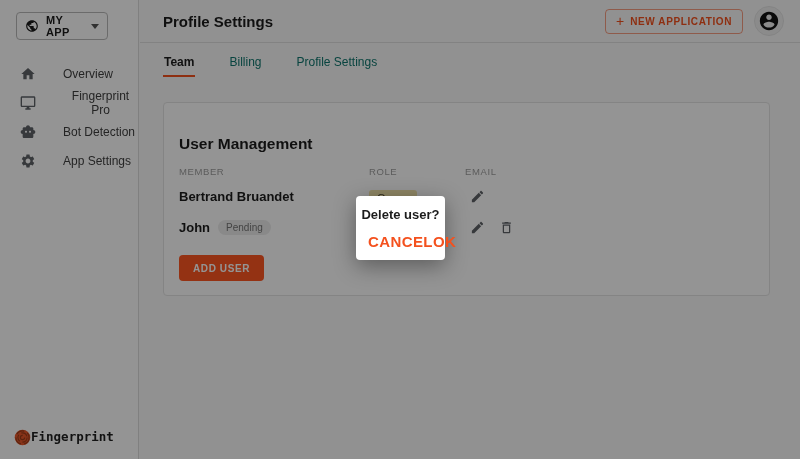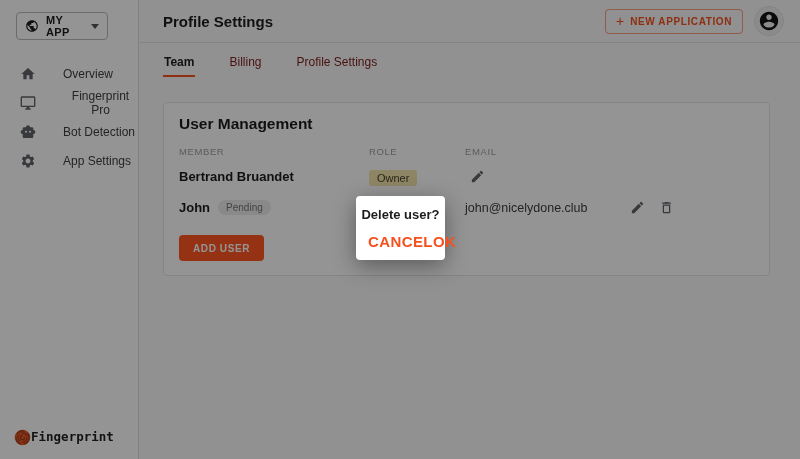--- a/index.html
+++ b/index.html
@@ -60,30 +60,30 @@
   }
   .new-app-btn .plus{font-size:14px;line-height:1;color:var(--accent);font-weight:400;}
   .new-app-btn .nalabel{font-size:10px;font-weight:bold;letter-spacing:.6px;color:var(--accent);}
   .avatar-btn{
     width:30px;height:30px;border-radius:50%;background:#f0f0f0;border:1px solid #e3e3e3;
     display:flex;align-items:center;justify-content:center;cursor:pointer;color:#141414;
   }
   .tabs{display:flex;gap:33px;padding:8px 16px 0 23px;}
   .tab{
     background:none;border:none;cursor:pointer;padding:4px 1px 6px;
-    font-family:"Liberation Sans",sans-serif;font-size:12px;color:#7f1d1d;
+    font-family:"Liberation Sans",sans-serif;font-size:12px;color:#0f766e;
     border-bottom:2px solid transparent;
   }
   .tab.active{color:#1c1c1c;font-weight:bold;border-bottom-color:var(--accent);}
   .content{padding:25px 30px 0 23px;}
   .card{
     background:#fff;border:1px solid #e3e3e3;border-radius:4px;
     padding:12px 15px 14px;width:607px;
   }
-  .card-title{font-size:15.5px;font-weight:bold;color:#1c1c1c;margin-bottom:10px;}
+  .card-title{font-size:15.5px;font-weight:bold;color:#1c1c1c;margin-bottom:10px;margin-top:20px;}
   .grid{display:grid;grid-template-columns:190px 96px 160px 1fr;align-items:center;}
   .thead{height:16px;margin-bottom:2px;}
   .th{font-size:9.5px;font-weight:500;letter-spacing:.6px;color:#9e9e9e;}
   .trow{height:31px;}
   .member{font-size:13px;font-weight:bold;color:#1c1c1c;display:flex;align-items:center;gap:8px;}
   .badge{
     display:inline-block;font-size:11px;padding:2px 8px;border-radius:3px;
     background:var(--ownerBadgeBg);color:var(--ownerBadgeText);
   }
   .badge-hidden{width:44px;height:17px;border-radius:3px;background:var(--hiddenRoleBadgeBg);}
@@ -230,21 +230,20 @@
           </button>
         </span>
       </div>
 
       <div class="grid trow">
         <span class="member">
           <span>John</span>
           <span class="pill">Pending</span>
         </span>
         <span><span class="badge-hidden"></span></span>
-        <span class="email">john@nicelydone.club</span>
         <span class="row-actions">
           <button class="icon-btn">
             <span class="icon">
               <svg width="15" height="15" viewBox="0 0 24 24" fill="currentColor">
                   <path d="M3 17.25V21h3.75L17.81 9.94l-3.75-3.75L3 17.25zM20.71 7.04c.39-.39.39-1.02 0-1.41l-2.34-2.34c-.39-.39-1.02-.39-1.41 0l-1.83 1.83 3.75 3.75 1.83-1.83z"></path>
                 </svg>
             </span>
           </button>
           <button class="icon-btn">
             <span class="icon">

